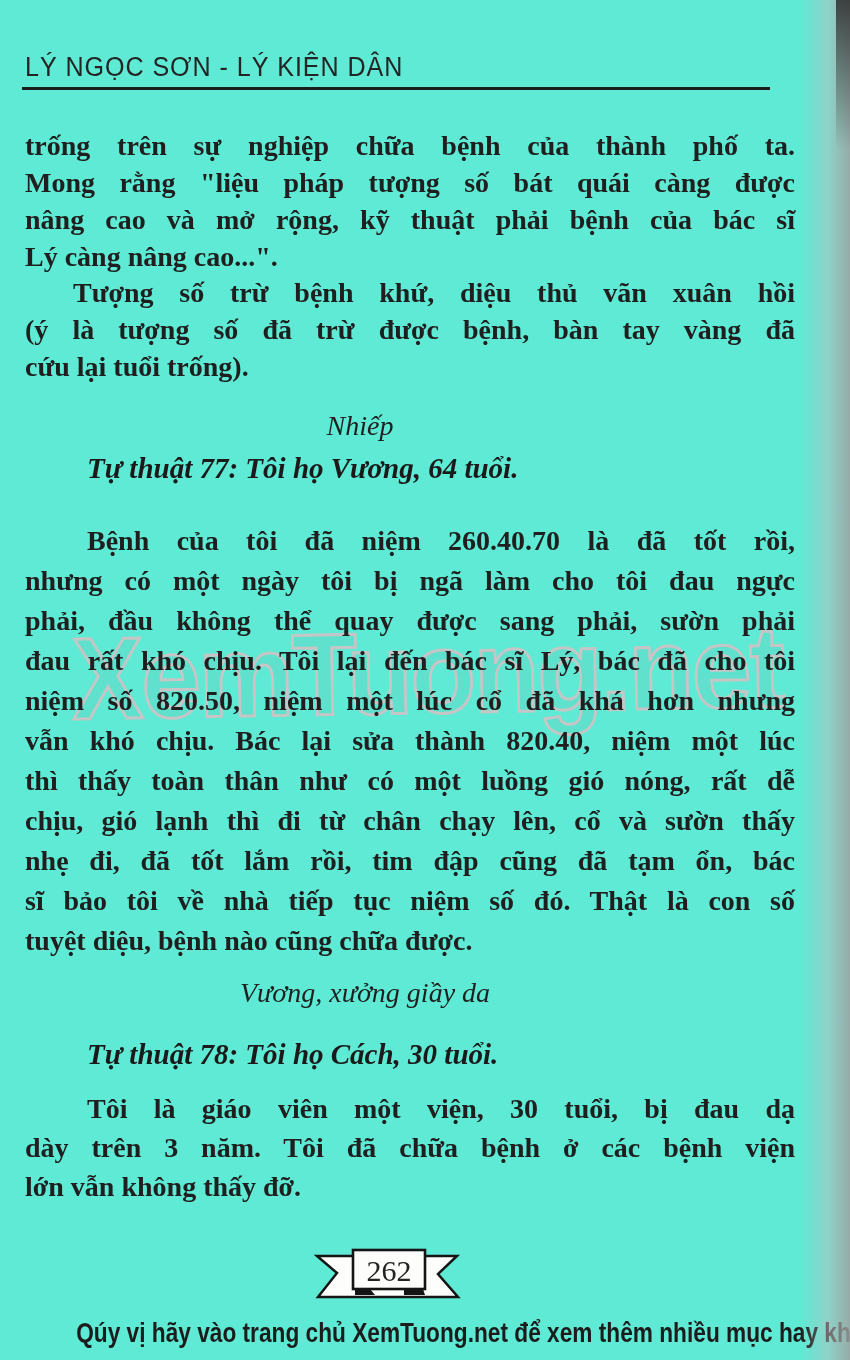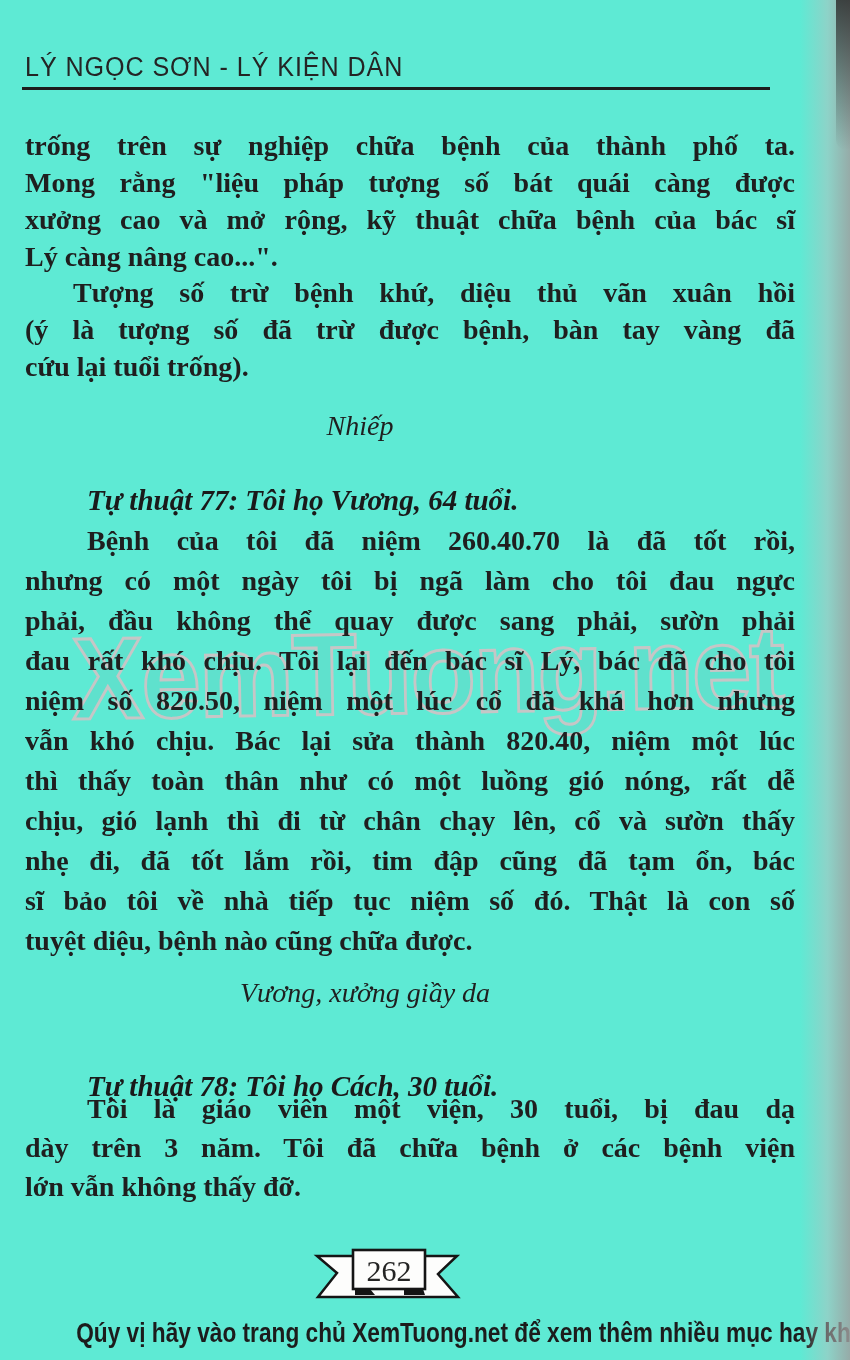--- a/index.html
+++ b/index.html
@@ -44,21 +44,21 @@
   .ind48{text-indent:48px;}
   .ind62{text-indent:62px;}
   .attr{
     position:absolute;left:25px;width:770px;z-index:1;
     font-size:28px;font-style:italic;text-align:center;
     box-sizing:border-box;
   }
   .heading{
     position:absolute;left:87px;z-index:1;
     font-size:29px;font-weight:bold;font-style:italic;
-    white-space:nowrap;color:#1a1a1a;margin-top:32px;
+    white-space:nowrap;color:#1a1a1a;
   }
   
   .ribbon{position:absolute;left:310px;top:1247px;z-index:1;}
   
   .footer{
     position:absolute;left:0;right:0;top:1318px;
     text-align:center;z-index:1;
   }
   .footer span{
     display:inline-block;
@@ -84,21 +84,21 @@
 <div class="page">
 
   <div class="hdr">LÝ NGỌC SƠN - LÝ KIỆN DÂN</div>
   <div class="hdr-rule"></div>
 
   <div class="wm">XemTuong.net</div>
 
   <div class="blk" style="top:127px">
     <div class="ln">trống trên sự nghiệp chữa bệnh của thành phố ta.</div>
     <div class="ln">Mong rằng "liệu pháp tượng số bát quái càng được</div>
-    <div class="ln">xưởng cao và mở rộng, kỹ thuật chữa bệnh của bác sĩ</div>
+    <div class="ln">nâng cao và mở rộng, kỹ thuật phải bệnh của bác sĩ</div>
     <div class="ln last">Lý càng nâng cao...".</div>
   </div>
 
   <div class="blk" style="top:274px">
     <div class="ln ind48">Tượng số trừ bệnh khứ, diệu thủ vãn xuân hồi</div>
     <div class="ln">(ý là tượng số đã trừ được bệnh, bàn tay vàng đã</div>
     <div class="ln last">cứu lại tuổi trống).</div>
   </div>
 
   <div class="attr" style="top:410px;padding-right:100px">Nhiếp</div>

